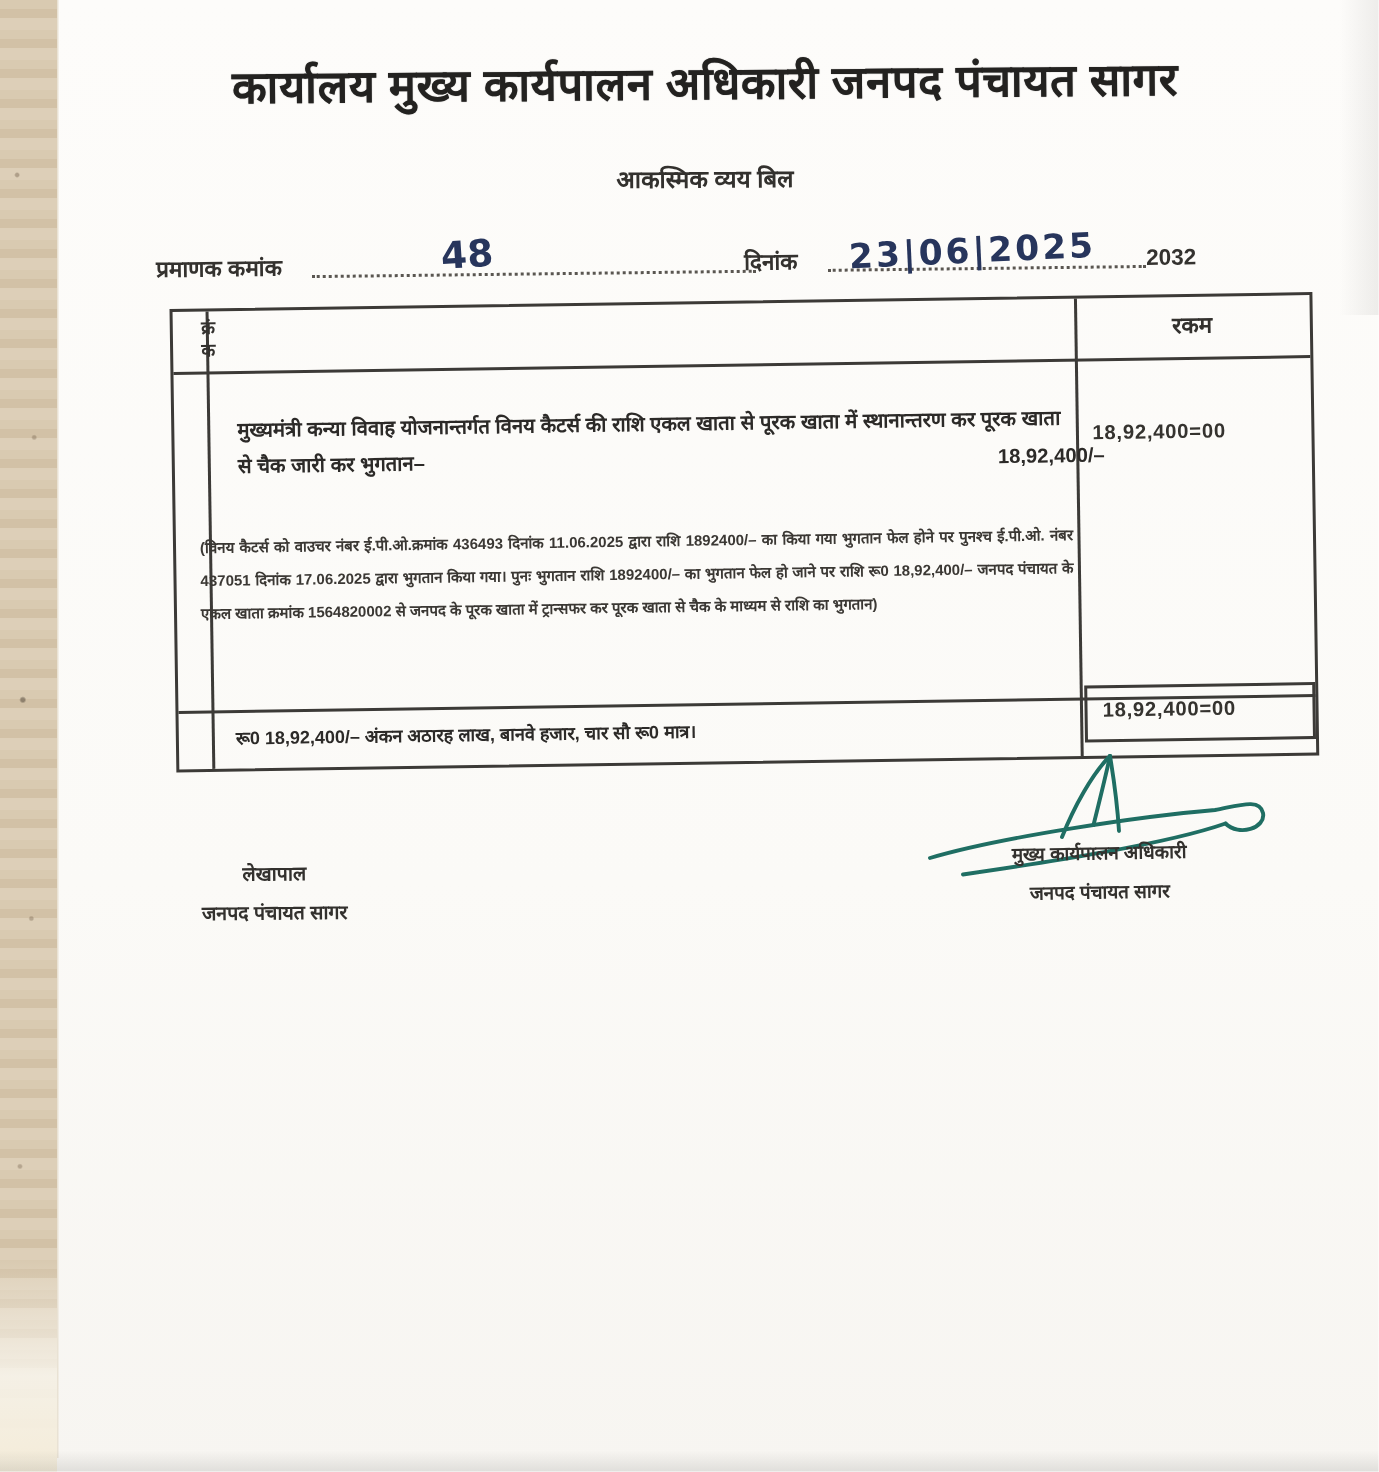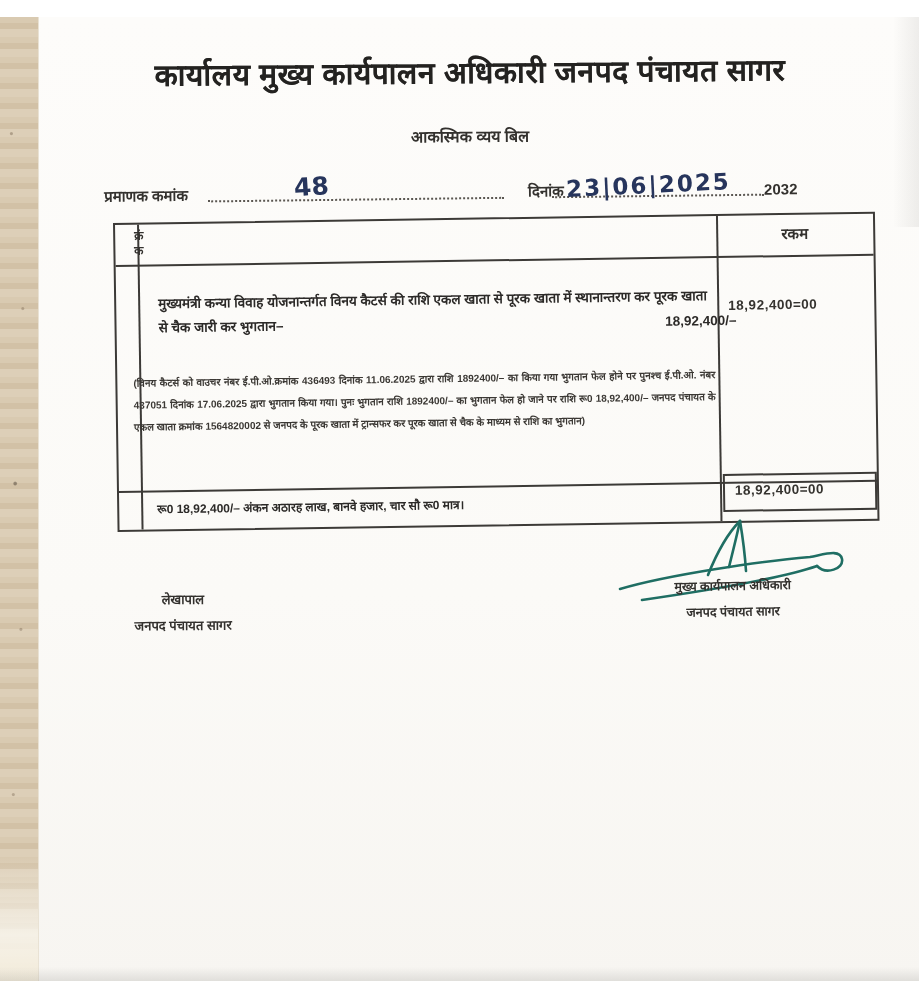--- a/index.html
+++ b/index.html
@@ -4,21 +4,20 @@
 <style>
   html,body{margin:0;padding:0;}
   body{
     width:919px;height:981px;position:relative;overflow:hidden;
     background:#ffffff;
     font-family:"Liberation Sans", sans-serif;
   }
   .paper{
     position:absolute;inset:0;
     background:linear-gradient(180deg,#fdfcfa 0%,#fbfaf7 60%,#f7f5f1 100%);
-    margin-top:17px;
   }
   
   .scan-edge{
     position:absolute;left:0;top:0;width:38px;height:972px;
     background:
       radial-gradient(circle at 30% 12%, rgba(90,70,50,.35) 1px, transparent 2px),
       radial-gradient(circle at 60% 30%, rgba(90,70,50,.3) 1px, transparent 2px),
       radial-gradient(circle at 40% 48%, rgba(60,50,40,.45) 1.2px, transparent 2.4px),
       radial-gradient(circle at 55% 63%, rgba(90,70,50,.3) 1px, transparent 2px),
       radial-gradient(circle at 35% 80%, rgba(90,70,50,.3) 1px, transparent 2px),
@@ -47,21 +46,21 @@
     position:absolute;left:260px;top:108px;width:420px;text-align:center;
     font-size:16px;font-weight:bold;color:#33312e;transform:rotate(-.4deg);
   }
 
   .voucher-line{
     position:absolute;left:104px;top:152px;width:770px;height:36px;
     transform:rotate(-.7deg);font-size:15px;font-weight:bold;color:#34322f;
   }
   .voucher-line .lbl{position:absolute;bottom:4px;}
   .v-num-label{left:0;}
-  .v-date-label{left:424px;}
+  .v-date-label{left:392px;}
   .v-year{left:660px;}
   .dotline{position:absolute;bottom:6px;border-bottom:2px dotted #5a5651;}
   .dot1{left:104px;width:296px;}
   .dot2{left:448px;width:212px;}
   .hand{
     color:#27355c;font-weight:bold;
     font-family:"DejaVu Sans", sans-serif;
   }
   .hw-number{position:absolute;left:190px;bottom:6px;font-size:25px;transform:rotate(-3deg);}
   .hw-date{position:absolute;left:462px;bottom:5px;font-size:23px;letter-spacing:2px;transform:rotate(-2deg);}

